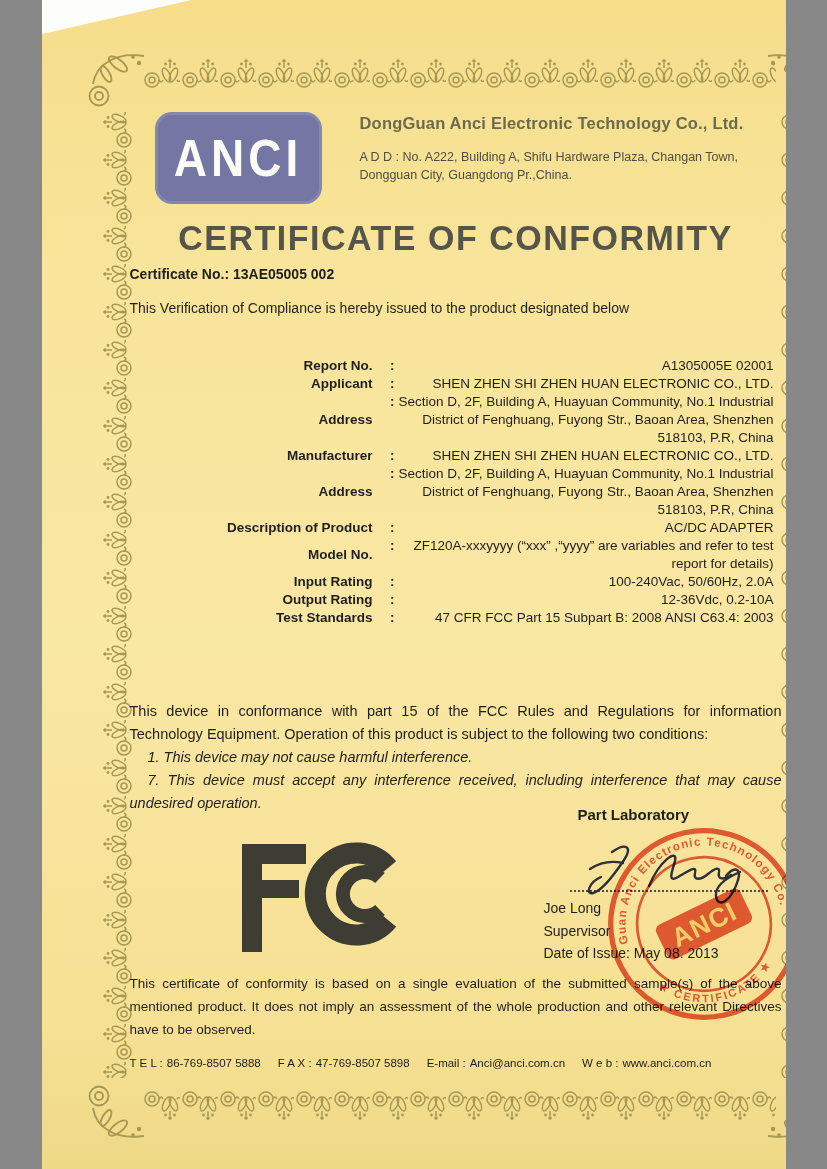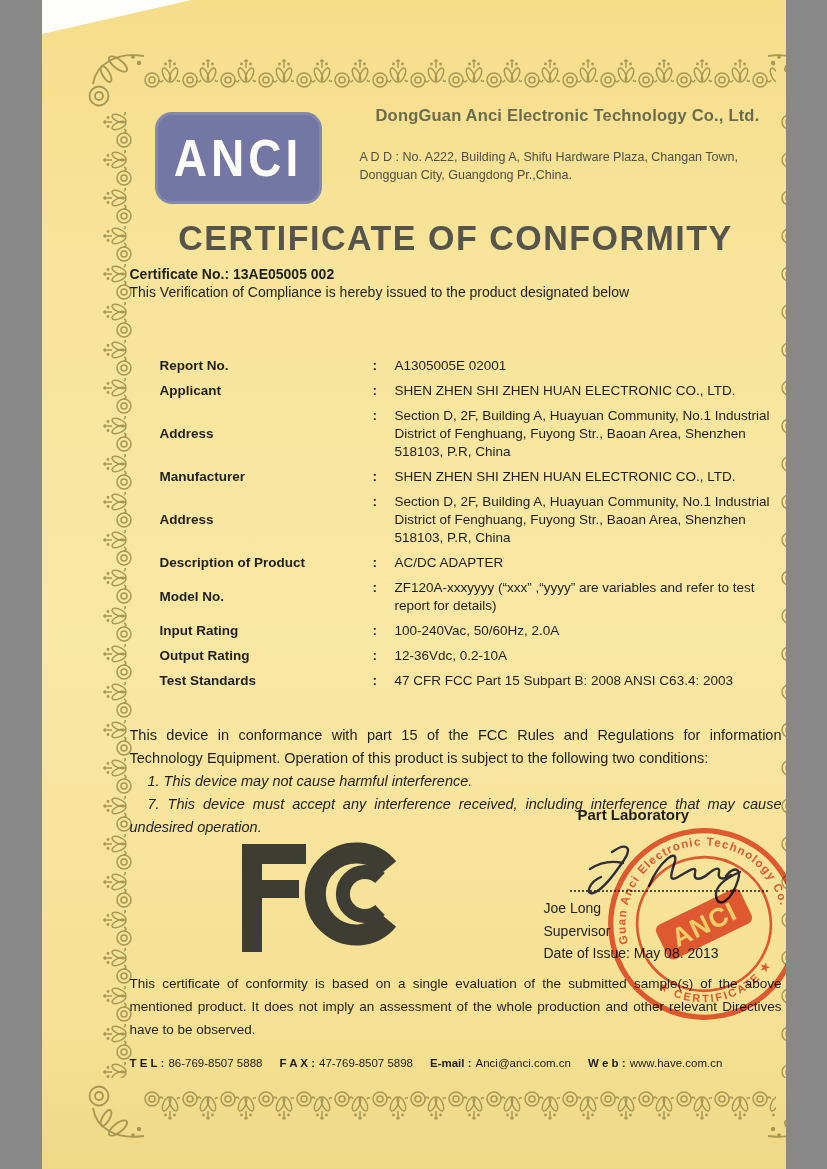--- a/index.html
+++ b/index.html
@@ -17,57 +17,57 @@
   .corner { position:absolute; width:66px; height:66px; }
   .corner.tr { transform:scaleX(-1); }
   .corner.bl { transform:scaleY(-1); }
   .corner.br { transform:scale(-1,-1); }
   
   .logo { position:absolute; left:113px; top:112px; width:167px; height:92px;
     background:#7477a3; border-radius:17px; display:flex; align-items:center; justify-content:center;
     box-shadow:inset 0 0 0 3px rgba(255,255,255,.12); }
   .logo span { color:#fcfcf6; font-weight:bold; font-size:46px; letter-spacing:4px;
     transform:scaleY(1.14); }
-  .company { position:absolute; left:318px; top:106px; font-size:16.5px; font-weight:bold;
-    color:#6b6b4d; letter-spacing:.2px;margin-left:16px; }
+  .company { position:absolute; left:318px; top:114px; font-size:16.5px; font-weight:bold;
+    color:#6b6b4d; letter-spacing:.2px; }
   .addr { position:absolute; left:318px; top:149px; width:400px; font-size:12.5px;
     line-height:17.5px; color:#4e4e44; }
   
   .title { position:absolute; left:88px; top:218px; width:652px; text-align:center;
     font-size:34px; font-weight:bold; color:#55554b; letter-spacing:1.5px;
     transform:scaleY(1.05); }
   .certno { position:absolute; left:88px; top:266px; width:652px; 
     font-size:14px; font-weight:bold; }
-  .intro { position:absolute; left:88px; top:284px; font-size:14px; }
+  .intro { position:absolute; left:88px; top:300px; font-size:14px; }
   
   .fields { position:absolute; left:118px; top:357px; width:614px;
-    display:grid; grid-template-columns:213px 22px 1fr; row-gap:7px;
-    font-size:13.5px; line-height:18px; }
+    display:grid; grid-template-columns:213px 22px 1fr; 
+    font-size:13.5px; line-height:18px;text-align:right; }
   .fields .lbl { font-weight:bold; align-self:center; }
   .fields .sep { font-weight:bold; align-self:start; }
   
-  .statement { position:absolute; left:88px; top:724px; width:652px;
+  .statement { position:absolute; left:88px; top:700px; width:652px;
     font-size:14.5px; line-height:23px; }
   .statement p.j { text-align:justify; }
   .statement p.ind { text-indent:18px;font-style:italic; }
   
   .testlab { position:absolute; left:536px; top:806px; font-size:15px; font-weight:bold; }
   .fcc { position:absolute; left:156px; top:830px; width:238px; height:124px; }
   .signature { position:absolute; left:512px; top:836px; width:234px; height:78px; z-index:4; }
   .sigline { position:absolute; left:528px; top:890px; width:198px;
     border-bottom:2px dotted #4a4a46; }
   .signblock { position:absolute; left:502px; top:897px; font-size:14px; line-height:22.5px; z-index:3; }
   .stamp { position:absolute; left:556px; top:818px; width:212px; height:212px;
     transform:rotate(-12deg); opacity:.85; mix-blend-mode:multiply; z-index:5; pointer-events:none; }
   
   .disclaimer { position:absolute; left:88px; top:972px; width:652px;
     font-size:13.5px; line-height:23px; text-align:justify; }
   .footerline { position:absolute; left:88px; top:1057px; width:660px;
     font-size:11.5px; display:flex; gap:17px; white-space:nowrap; color:#1d1d1b; }
-  .footerline b { font-weight:bold; margin-right:4px; }
+  .footerline b { font-weight:normal; margin-right:4px; }
 </style>
 </head>
 <body>
 
 <div class="page">
   <div class="scan-wedge"></div>
 
   <svg class="strip" style="left:100px;top:55px;" width="634" height="36">
     <defs>
         <pattern id="patT" width="38" height="36" patternUnits="userSpaceOnUse">
@@ -289,15 +289,15 @@
       <text x="100" y="109" text-anchor="middle" font-size="25" font-weight="bold" fill="#f8e6a0" letter-spacing="1">ANCI</text>
     </g>
   </svg>
 
   <div class="disclaimer">This certificate of conformity is based on a single evaluation of the submitted sample(s) of the above mentioned product. It does not imply an assessment of the whole production and other relevant Directives have to be observed.</div>
 
   <div class="footerline">
     <span><b>T E L :</b><span>86-769-8507 5888</span></span>
     <span><b>F A X :</b><span>47-769-8507 5898</span></span>
     <span><b>E-mail :</b><span>Anci@anci.com.cn</span></span>
-    <span><b>W e b :</b><span>www.have.com.cn</span></span>
+    <span><b>W e b :</b><span>www.anci.com.cn</span></span>
   </div>
 </div>
 
 </body></html>

